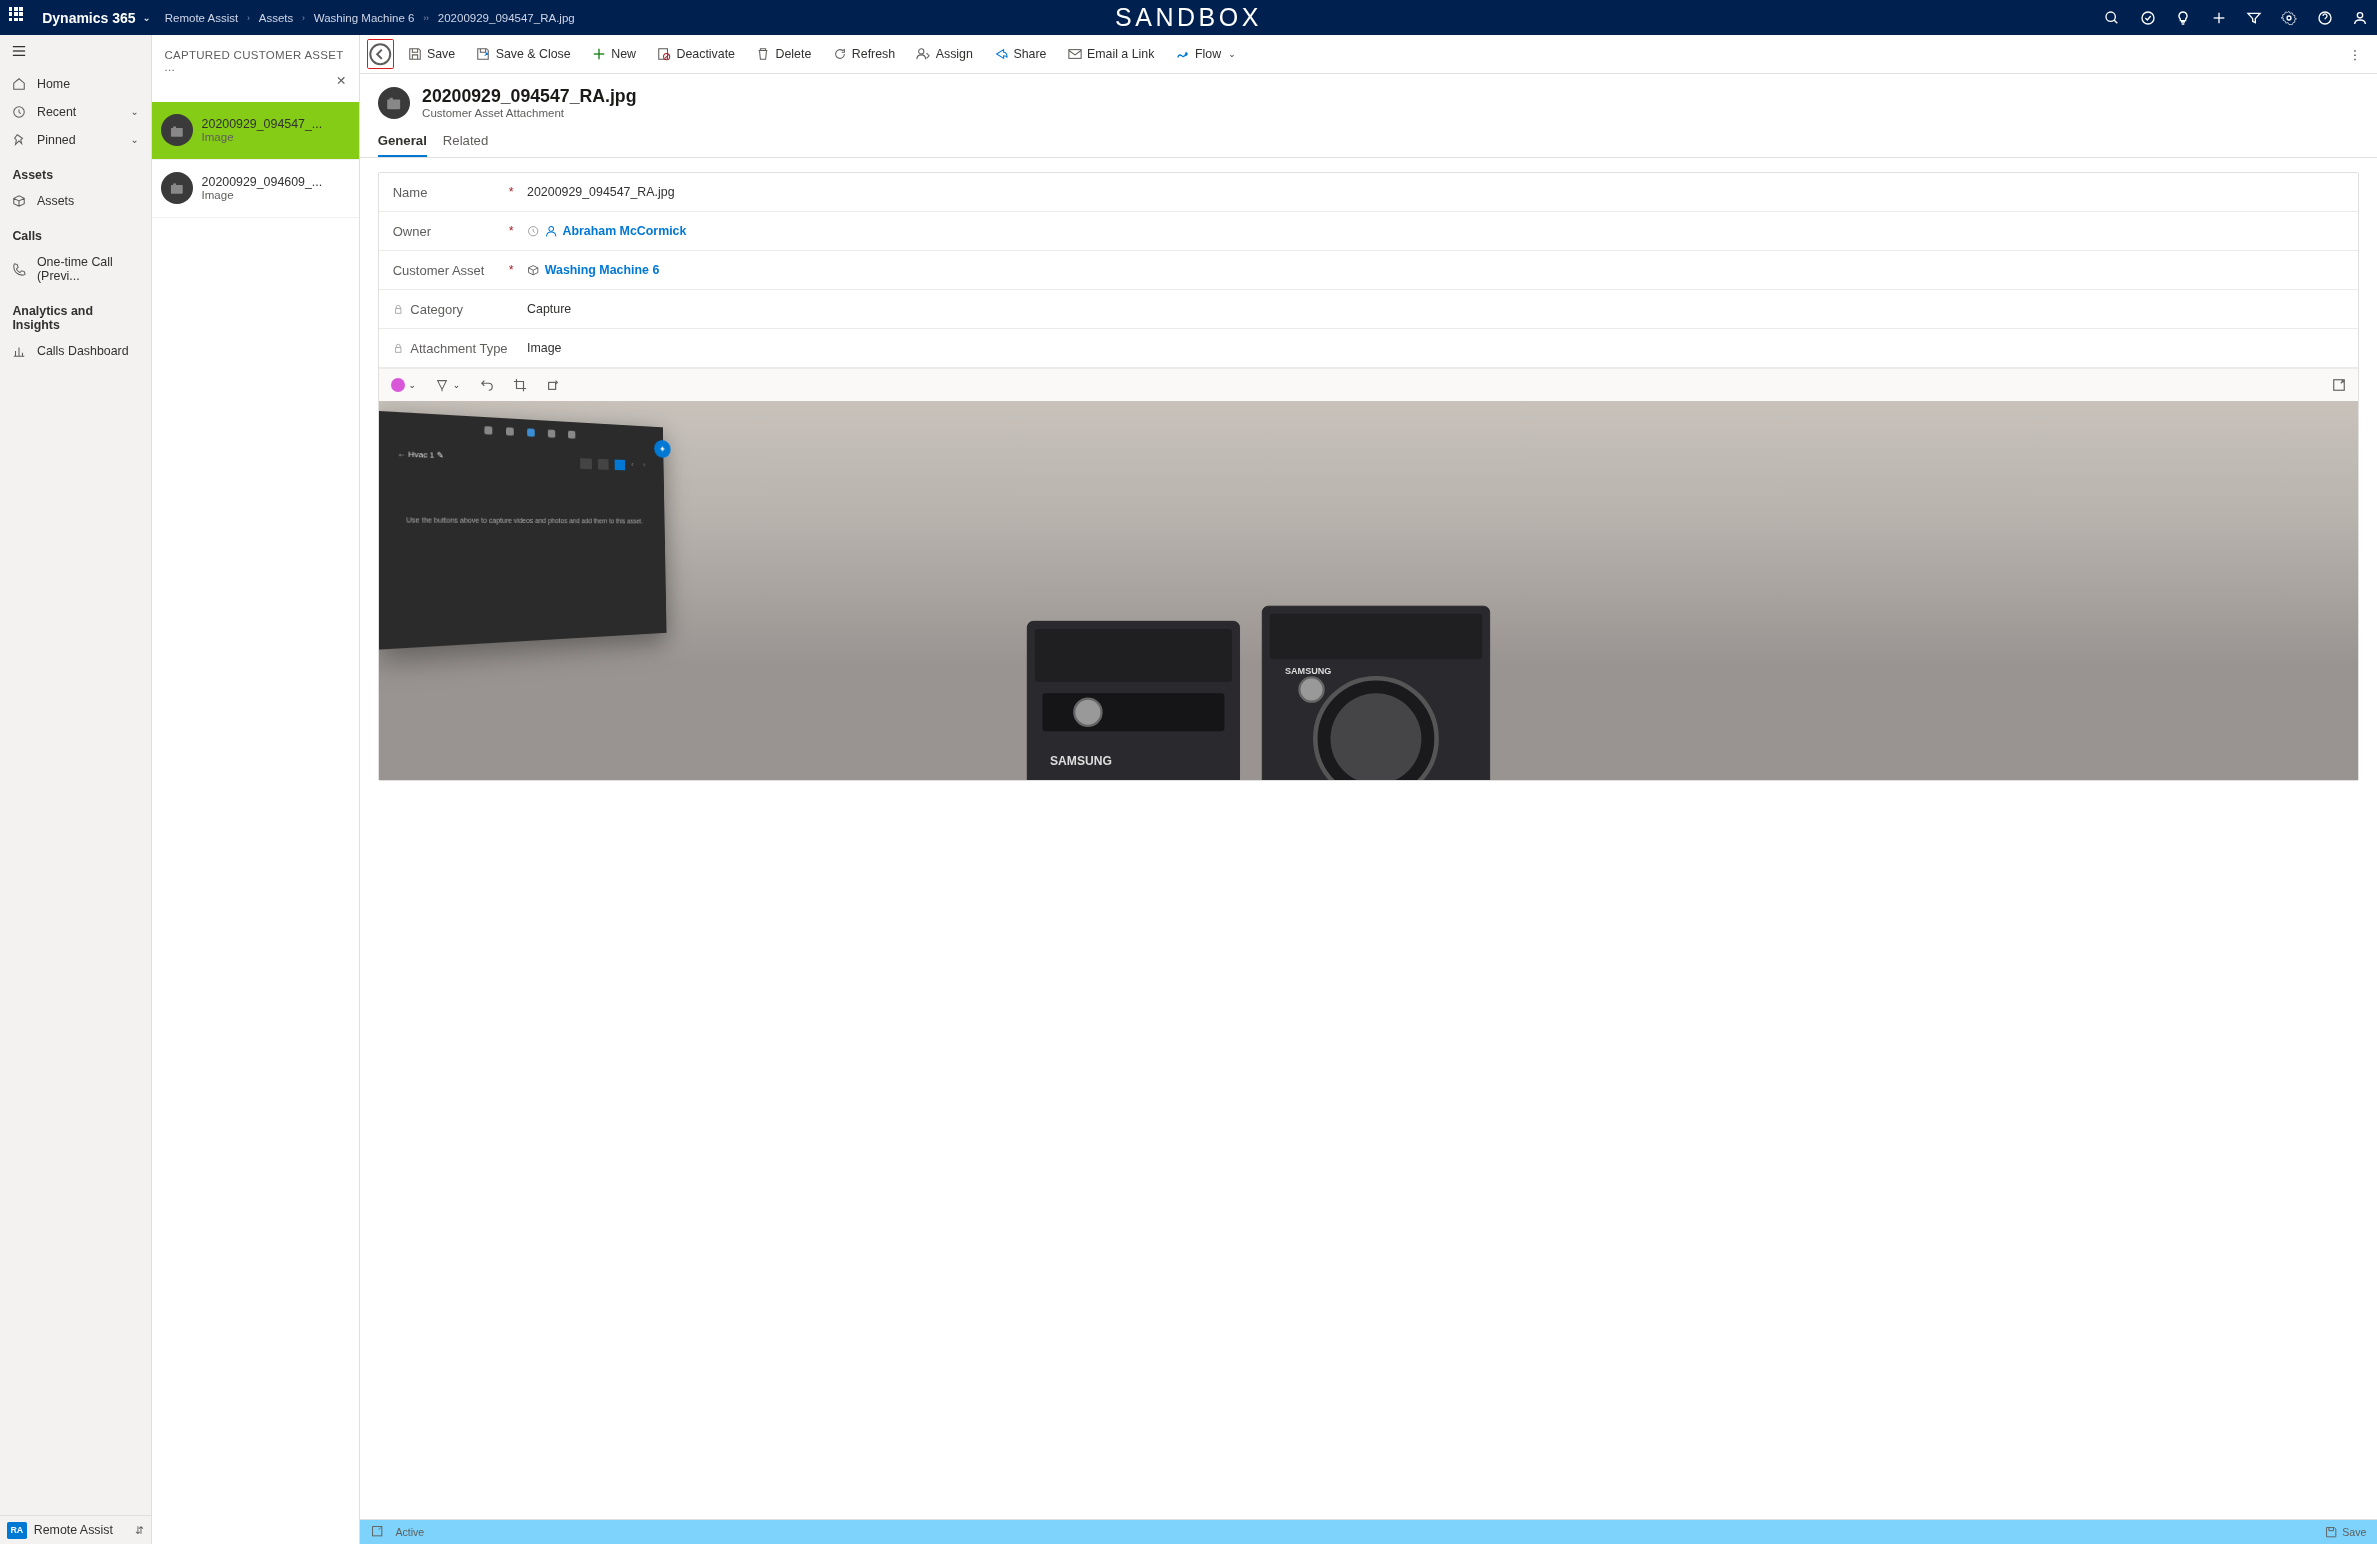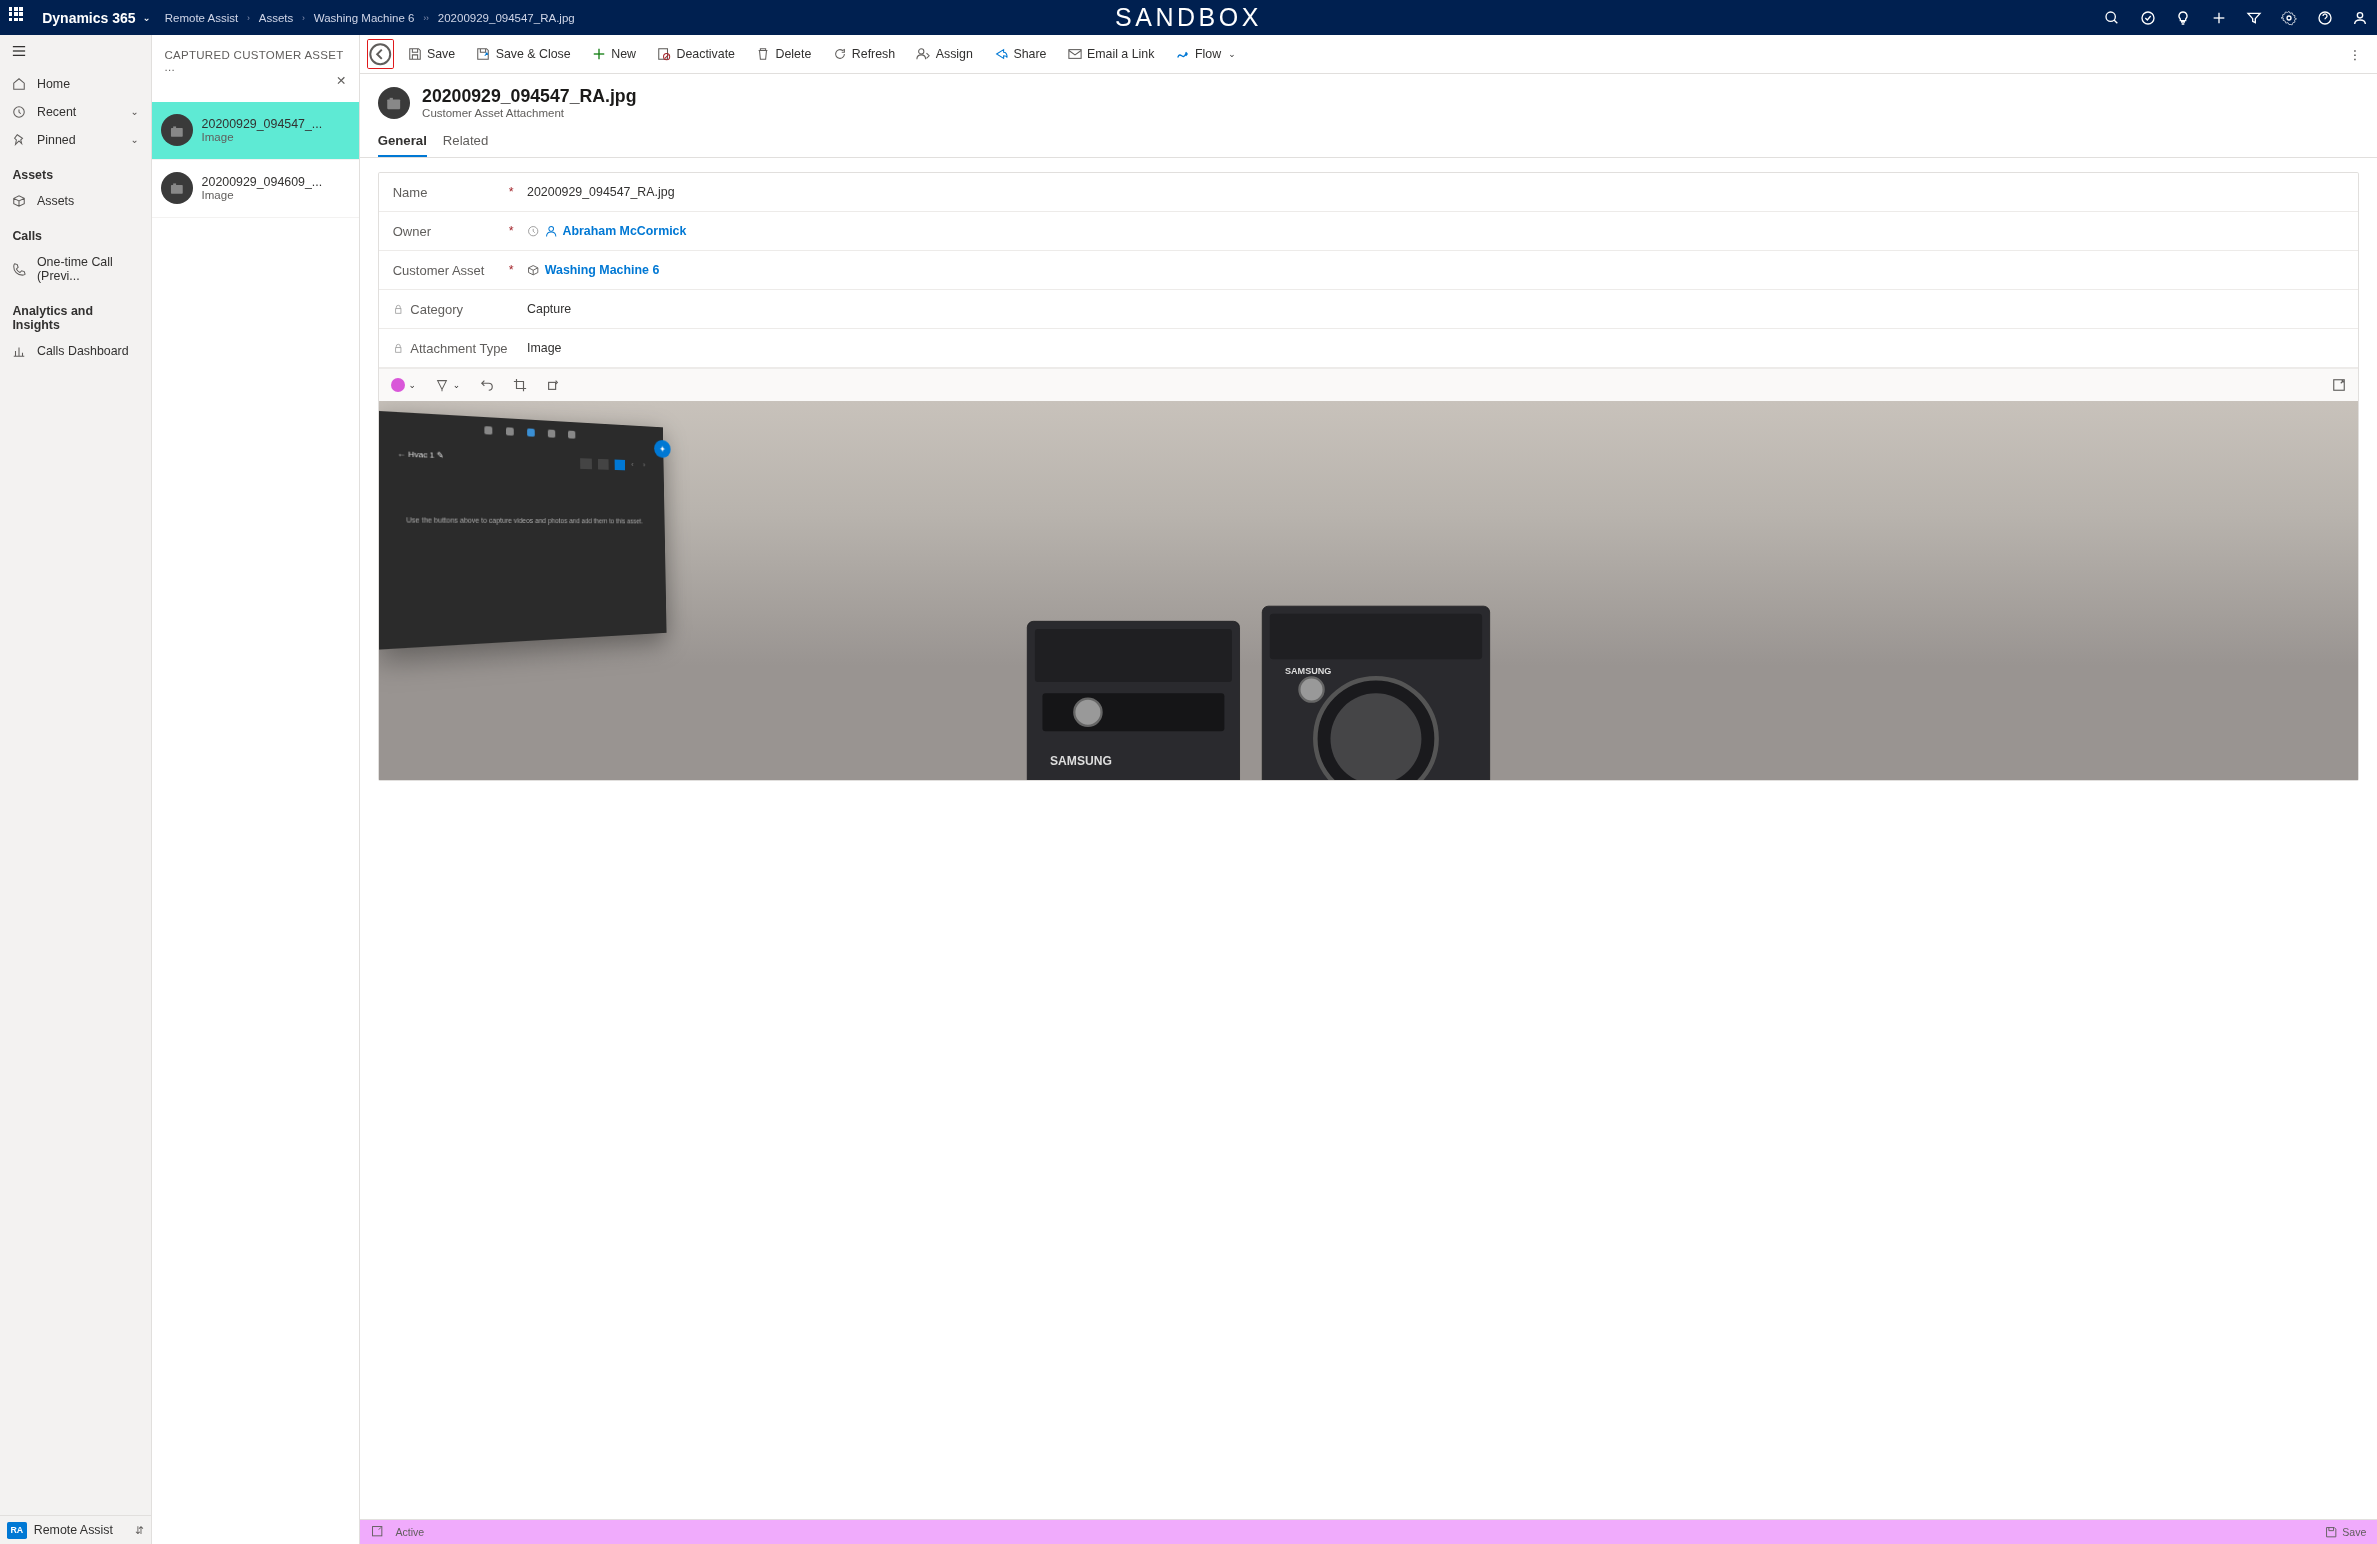--- a/index.html
+++ b/index.html
@@ -27,21 +27,21 @@
     .nav-chevron { margin-left: auto; font-size: 9.7px; color: #605e5c; }
     .nav-group { padding: 14px 12.4px 5.3px; font-size: 12.4px; font-weight: 600; color: #323130; }
     .nav-footer { margin-top: auto; display: flex; align-items: center; padding: 5.3px 7px; border-top: 0.9px solid #e1dfdd; gap: 7px; }
     .nav-footer-badge { background: #0078d4; color: #fff; font-size: 8.8px; font-weight: 600; padding: 3.5px; border-radius: 1.8px; }
     .nav-footer-updown { margin-left: auto; font-size: 10.6px; color: #605e5c; cursor: pointer; }
     
     .list-pane { width: 208px; border-right: 0.9px solid #e1dfdd; display: flex; flex-direction: column; background: #fff; }
     .list-header { display: flex; align-items: center; padding: 14px 12.4px; font-size: 11.5px; color: #605e5c; letter-spacing: 0.3px; flex-direction: column; }
     .list-close { margin-left: auto; cursor: pointer; font-size: 12.4px; }
     .list-item { display: flex; align-items: center; padding: 12.4px 8.8px; gap: 8.8px; border-bottom: 0.9px solid #f3f2f1; cursor: pointer; }
-    .list-item.selected { background: #5eead4; }
+    .list-item.selected { background: #84cc16; }
     .list-thumb { width: 32px; height: 32px; border-radius: 50%; background: #3a3a3a; flex-shrink: 0; display: flex; align-items: center; justify-content: center; overflow: hidden; }
     .list-thumb svg { width: 17.7px; height: 17.7px; }
     .list-text { overflow: hidden; }
     .list-title { font-size: 12.4px; color: #323130; white-space: nowrap; overflow: hidden; text-overflow: ellipsis; }
     .list-sub { font-size: 11.5px; color: #605e5c; }
     
     .main-pane { flex: 1; display: flex; flex-direction: column; overflow: hidden; }
     .cmdbar { display: flex; align-items: center; border-bottom: 0.9px solid #e1dfdd; height: 39px; padding: 0 3.5px; }
     .cmd { display: flex; align-items: center; gap: 5.3px; padding: 0 10.6px; height: 100%; cursor: pointer; font-size: 12.4px; color: #323130; }
     .cmd svg { width: 14px; height: 14px; }
@@ -81,21 +81,21 @@
     .holo-tab { position: absolute; top: 35px; left: 17.7px; font-size: 8px; color: #ddd; }
     .holo-text { font-size: 7px; color: #aaa; text-align: center; margin-top: 53px; line-height: 1.5; }
     .holo-pin { position: absolute; top: 14px; right: -8.8px; width: 19.4px; height: 19.4px; background: #0078d4; border-radius: 50%; display: flex; align-items: center; justify-content: center; color: #fff; font-size: 9.7px; }
     .holo-icons-top { position: absolute; top: 8.8px; left: 50%; transform: translateX(-50%); display: flex; gap: 14px; }
     .holo-icons-top span { width: 8px; height: 8px; background: #888; border-radius: 1.8px; display: block; }
     .holo-icons-top span.blue { background: #3a8fd4; }
     .holo-right-ctrl { position: absolute; top: 37px; right: 17.7px; display: flex; gap: 7px; }
     .holo-right-ctrl span { width: 12.4px; height: 10.6px; background: #444; display: block; }
     .holo-right-ctrl span.active { background: #0078d4; }
     
-    .status-bar { height: 25px; border-top: 0.9px solid #e1dfdd; display: flex; align-items: center; padding: 0 10.6px; font-size: 10.6px; color: #605e5c; background: #f0abfc; }
+    .status-bar { height: 25px; border-top: 0.9px solid #e1dfdd; display: flex; align-items: center; padding: 0 10.6px; font-size: 10.6px; color: #605e5c; background: #7dd3fc; }
     .status-bar .sb-right { margin-left: auto; display: flex; align-items: center; gap: 5.3px; cursor: pointer; }
     .sb-icon svg { width: 12.4px; height: 12.4px; }
   </style>
 </head>
 <body>
 
 <div class="top-bar">
   <div class="waffle">
     <span></span>
       <span></span>

